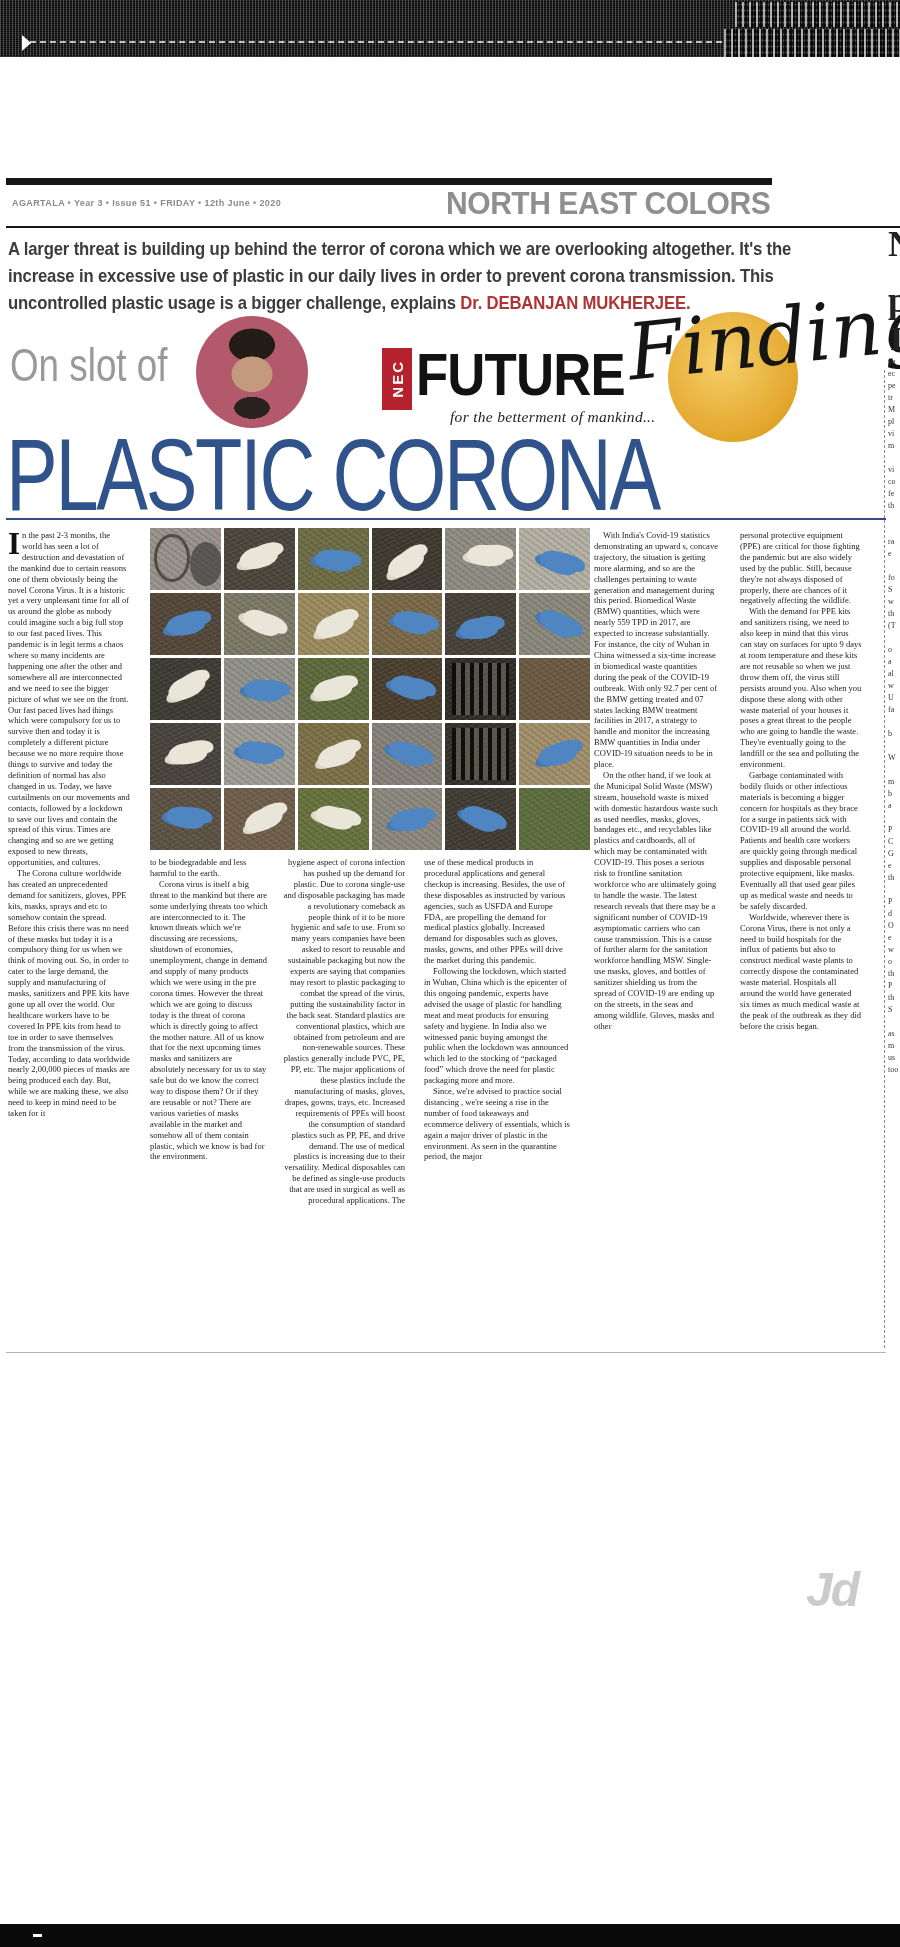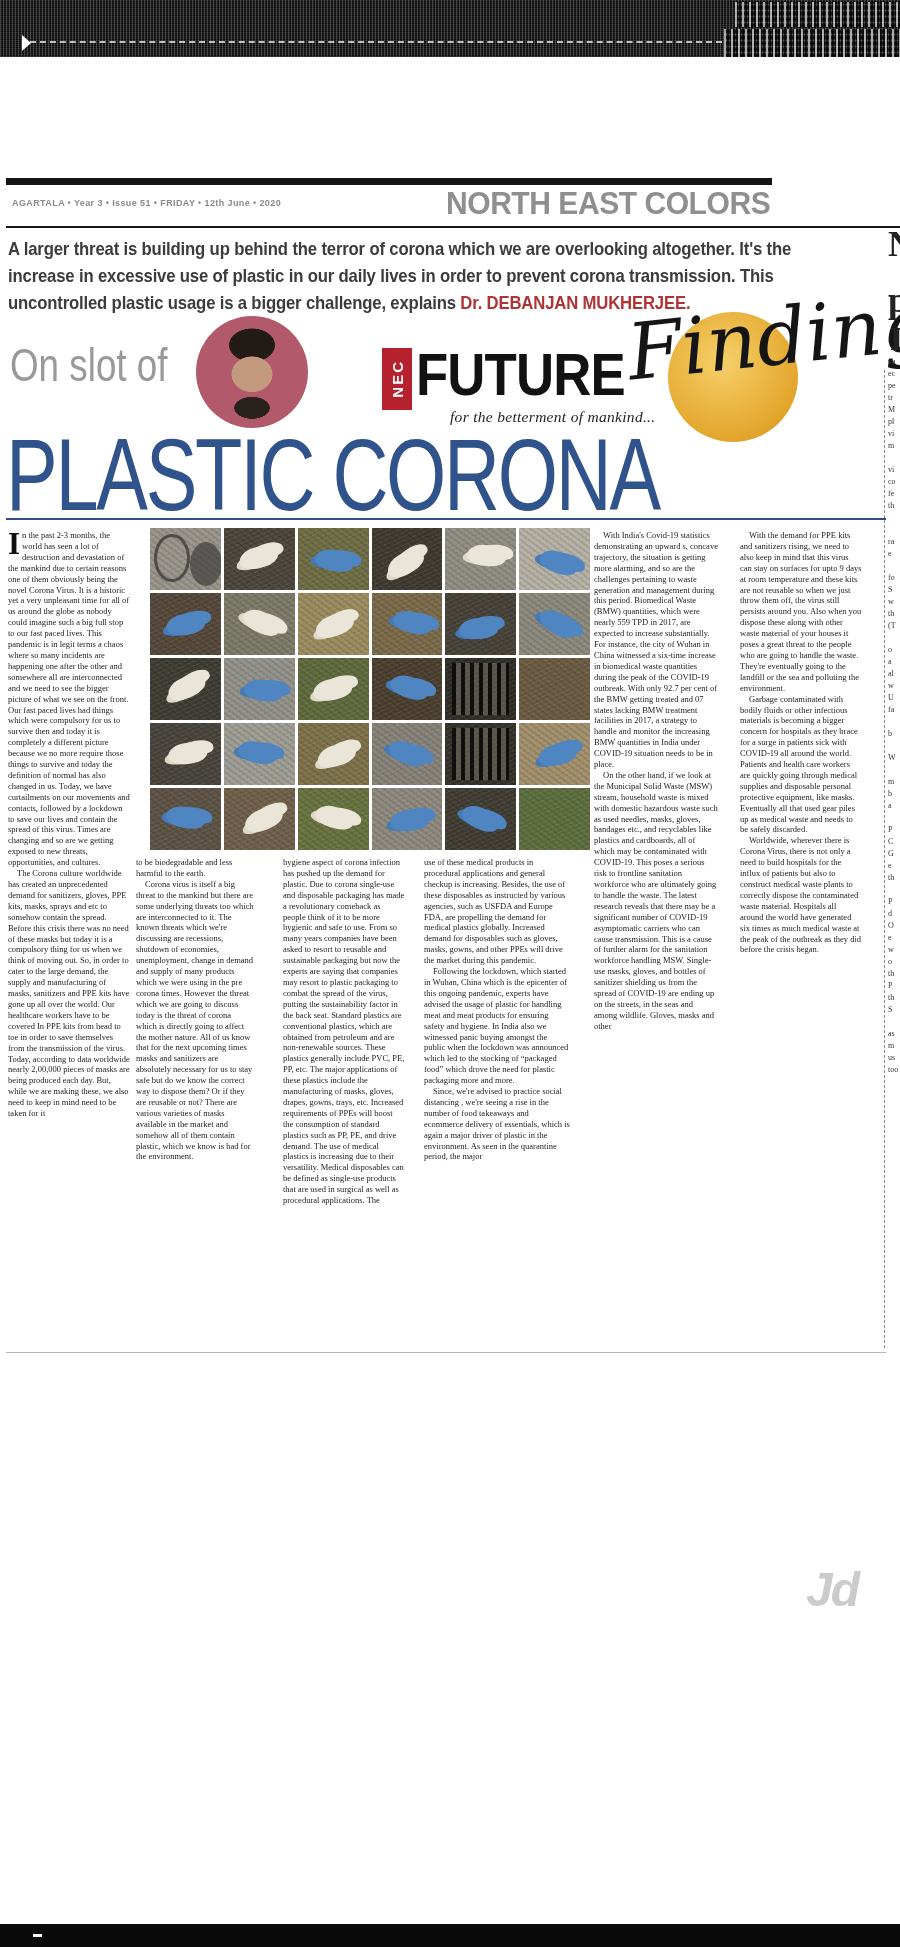--- a/index.html
+++ b/index.html
@@ -206,37 +206,38 @@
       </div>
       <div class="cell" style="background: rgb(141, 137, 127);">
         <div class="glove blue" style="left: 26%; top: 36%; transform: rotate(-6deg);"></div>
       </div>
       <div class="cell" style="background: rgb(65, 61, 52);">
         <div class="glove blue" style="left: 22%; top: 32%; transform: rotate(24deg);"></div>
       </div>
       <div class="cell" style="background: rgb(93, 110, 62);"></div>
     </div>
 
-  <div class="abs col" style="left:136px;top:857px;width:118px;height:492px;">
+  <div class="abs col" style="left:150px;top:857px;width:118px;height:492px;">
     <p>to be biodegradable and less harmful to the earth.</p>
     <p class="ind">Corona virus is itself a big threat to the mankind but there are some underlying threats too which are interconnected to it. The known threats which we're discussing are recessions, shutdown of economies, unemployment, change in demand and supply of many products which we were using in the pre corona times. However the threat which we are going to discuss today is the threat of corona which is directly going to affect the mother nature. All of us know that for the next upcoming times masks and sanitizers are absolutely necessary for us to stay safe but do we know the correct way to dispose them? Or if they are reusable or not? There are various varieties of masks available in the market and somehow all of them contain plastic, which we know is bad for the environment.</p>
   </div>
-  <div class="abs col" style="left:283px;top:857px;width:122px;height:492px;">
+  <div class="abs col" style="left:283px;top:857px;width:122px;height:492px;text-align:right;">
     <p>hygiene aspect of corona infection has pushed up the demand for plastic. Due to corona single-use and disposable packaging has made a revolutionary comeback as people think of it to be more hygienic and safe to use. From so many years companies have been asked to resort to reusable and sustainable packaging but now the experts are saying that companies may resort to plastic packaging to combat the spread of the virus, putting the sustainability factor in the back seat. Standard plastics are conventional plastics, which are obtained from petroleum and are non-renewable sources. These plastics generally include PVC, PE, PP, etc. The major applications of these plastics include the manufacturing of masks, gloves, drapes, gowns, trays, etc. Increased requirements of PPEs will boost the consumption of standard plastics such as PP, PE, and drive demand. The use of medical plastics is increasing due to their versatility. Medical disposables can be defined as single-use products that are used in surgical as well as procedural applications. The</p>
   </div>
   <div class="abs col" style="left:424px;top:857px;width:146px;height:492px;">
     <p>use of these medical products in procedural applications and general checkup is increasing. Besides, the use of these disposables as instructed by various agencies, such as USFDA and Europe FDA, are propelling the demand for medical plastics globally. Increased demand for disposables such as gloves, masks, gowns, and other PPEs will drive the market during this pandemic.</p>
     <p class="ind">Following the lockdown, which started in Wuhan, China which is the epicenter of this ongoing pandemic, experts have advised the usage of plastic for handling meat and meat products for ensuring safety and hygiene. In India also we witnessed panic buying amongst the public when the lockdown was announced which led to the stocking of “packaged food” which drove the need for plastic packaging more and more.</p>
     <p class="ind">Since, we're advised to practice social distancing , we're seeing a rise in the number of food takeaways and ecommerce delivery of essentials, which is again a major driver of plastic in the environment. As seen in the quarantine period, the major</p>
   </div>
   <div class="abs col" style="left:594px;top:530px;width:124px;height:820px;">
     <p class="ind">With India's Covid-19 statistics demonstrating an upward s, concave trajectory, the situation is getting more alarming, and so are the challenges pertaining to waste generation and management during this period. Biomedical Waste (BMW) quantities, which were nearly 559 TPD in 2017, are expected to increase substantially. For instance, the city of Wuhan in China witnessed a six-time increase in biomedical waste quantities during the peak of the COVID-19 outbreak. With only 92.7 per cent of the BMW getting treated and 07 states lacking BMW treatment facilities in 2017, a strategy to handle and monitor the increasing BMW quantities in India under COVID-19 situation needs to be in place.</p>
     <p class="ind">On the other hand, if we look at the Municipal Solid Waste (MSW) stream, household waste is mixed with domestic hazardous waste such as used needles, masks, gloves, bandages etc., and recyclables like plastics and cardboards, all of which may be contaminated with COVID-19. This poses a serious risk to frontline sanitation workforce who are ultimately going to handle the waste. The latest research reveals that there may be a significant number of COVID-19 asymptomatic carriers who can cause transmission. This is a cause of further alarm for the sanitation workforce handling MSW. Single-use masks, gloves, and bottles of sanitizer shielding us from the spread of COVID-19 are ending up on the streets, in the seas and among wildlife. Gloves, masks and other</p>
   </div>
   <div class="abs col" style="left:740px;top:530px;width:122px;height:820px;">
+    <p>personal protective equipment (PPE) are critical for those fighting the pandemic but are also widely used by the public. Still, because they're not always disposed of properly, there are chances of it negatively affecting the wildlife.</p>
     <p class="ind">With the demand for PPE kits and sanitizers rising, we need to also keep in mind that this virus can stay on surfaces for upto 9 days at room temperature and these kits are not reusable so when we just throw them off, the virus still persists around you. Also when you dispose these along with other waste material of your houses it poses a great threat to the people who are going to handle the waste. They're eventually going to the landfill or the sea and polluting the environment.</p>
     <p class="ind">Garbage contaminated with bodily fluids or other infectious materials is becoming a bigger concern for hospitals as they brace for a surge in patients sick with COVID-19 all around the world. Patients and health care workers are quickly going through medical supplies and disposable personal protective equipment, like masks. Eventually all that used gear piles up as medical waste and needs to be safely discarded.</p>
     <p class="ind">Worldwide, wherever there is Corona Virus, there is not only a need to build hospitals for the influx of patients but also to construct medical waste plants to correctly dispose the contaminated waste material. Hospitals all around the world have generated six times as much medical waste at the peak of the outbreak as they did before the crisis began.</p>
   </div>
 
   <div class="abs thin-rule" style="left:6px;top:1352px;width:880px;height:1px;"></div>
 
   <div class="abs edge-divider" style="left:884px;top:370px;width:0;height:978px;"></div>
   <div class="abs bigletter" style="left:888px;top:226px;font-size:36px;">N</div>
   <div class="abs bigletter" style="left:888px;top:282px;font-size:36px;">p</div>

